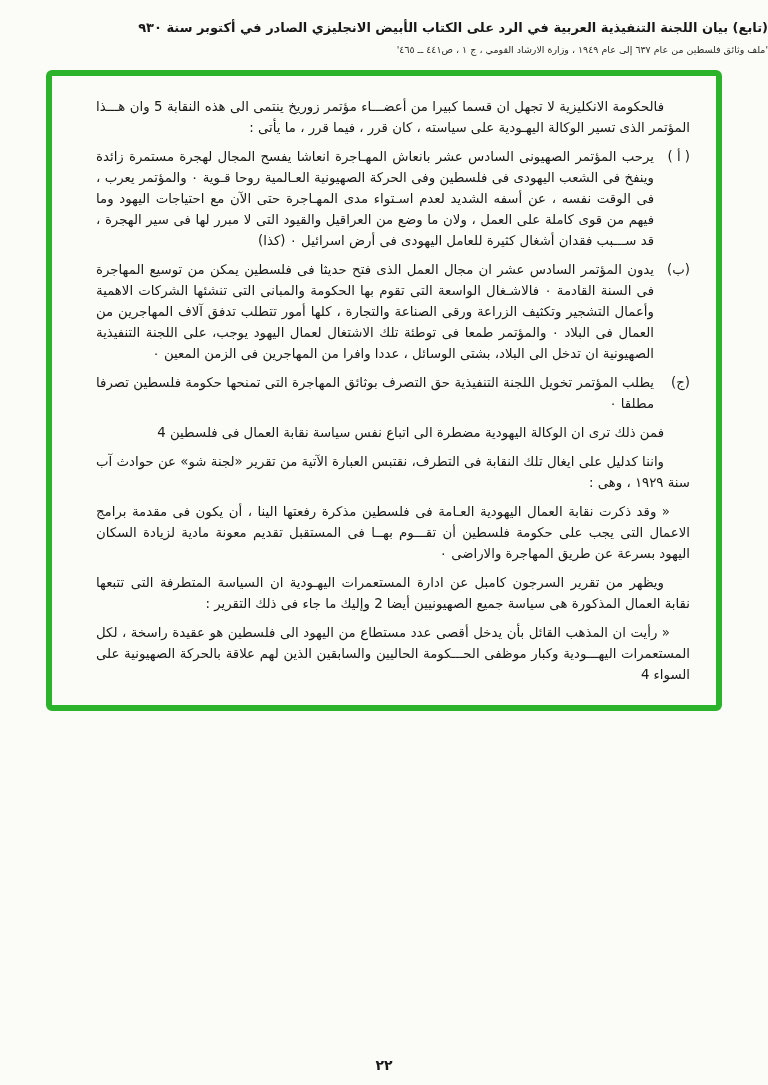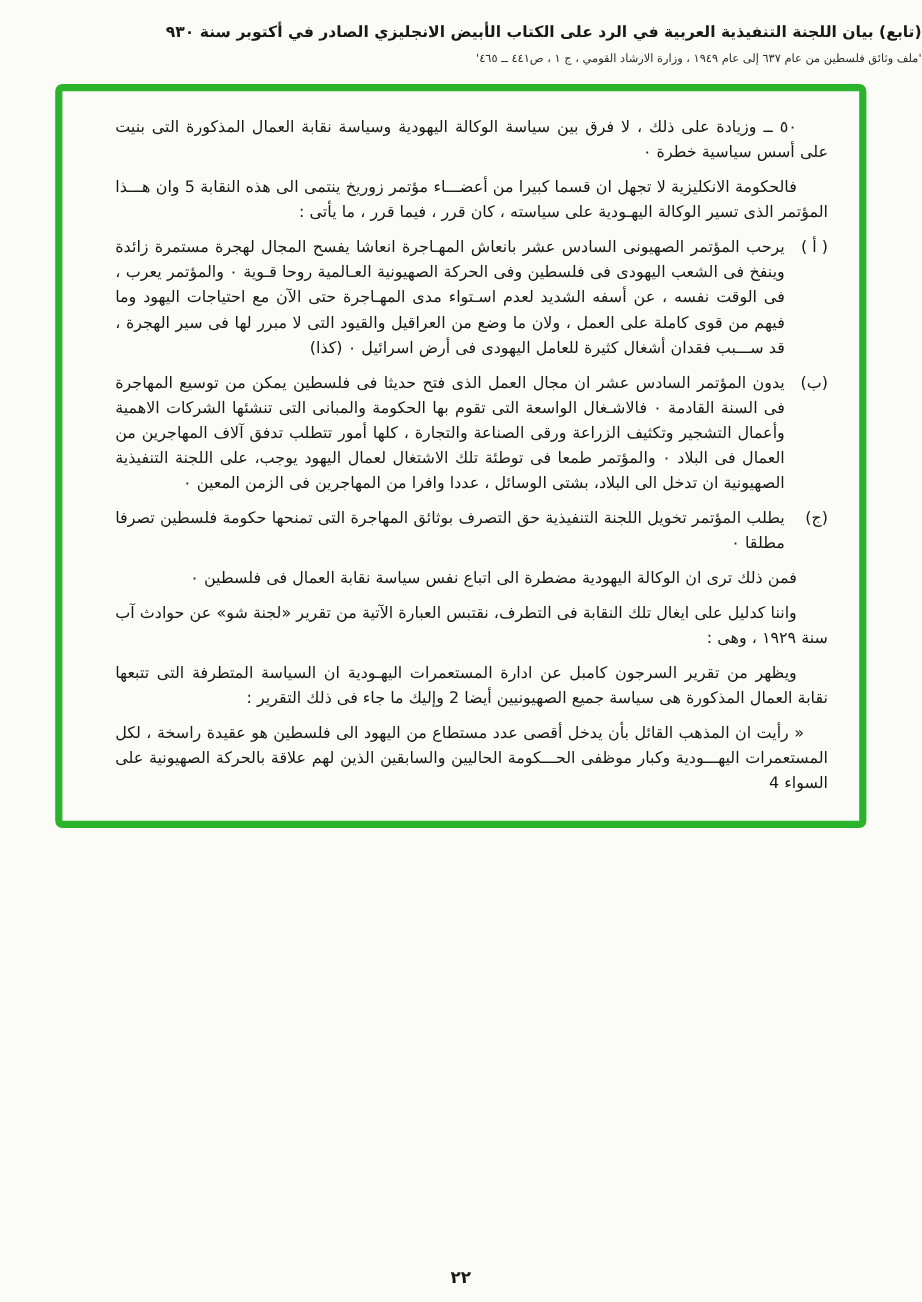--- a/index.html
+++ b/index.html
@@ -82,43 +82,43 @@
 
 <div>
 
   <header class="page-header">
     <div class="header-line1">(تابع) بيان اللجنة التنفيذية العربية في الرد على الكتاب الأبيض الانجليزي الصادر في أكتوبر سنة ٩٣٠</div>
     <div class="header-line2">'ملف وثائق فلسطين من عام ٦٣٧ إلى عام ١٩٤٩ ، وزارة الارشاد القومي ، ج ١ ، ص٤٤١ ــ ٤٦٥'</div>
   </header>
 
   <main class="text-frame" style="border-color: rgb(44, 179, 44);">
 
-    <p class="para">٥٠ ــ وزيادة على ذلك ، لا فرق بين سياسة الوكالة اليهودية وسياسة نقابة العمال المذكورة التى بنيت على أسس سياسية خطرة ٠</p>
 
     <p class="para">فالحكومة الانكليزية لا تجهل ان قسما كبيرا من أعضـــاء مؤتمر زوريخ ينتمى الى هذه النقابة 5 وان هـــذا المؤتمر الذى تسير الوكالة اليهـودية على سياسته ، كان قرر ، فيما قرر ، ما يأتى :</p>
 
     <div class="list-item">
       <span class="marker">( أ )</span>
       <p class="item-text">يرحب المؤتمر الصهيونى السادس عشر بانعاش المهـاجرة انعاشا يفسح المجال لهجرة مستمرة زائدة وينفخ فى الشعب اليهودى فى فلسطين وفى الحركة الصهيونية العـالمية روحا قـوية ٠ والمؤتمر يعرب ، فى الوقت نفسه ، عن أسفه الشديد لعدم اسـتواء مدى المهـاجرة حتى الآن مع احتياجات اليهود وما فيهم من قوى كاملة على العمل ، ولان ما وضع من العراقيل والقيود التى لا مبرر لها فى سير الهجرة ، قد ســـبب فقدان أشغال كثيرة للعامل اليهودى فى أرض اسرائيل ٠ (كذا)</p>
     </div>
 
     <div class="list-item">
       <span class="marker">(ب)</span>
       <p class="item-text">يدون المؤتمر السادس عشر ان مجال العمل الذى فتح حديثا فى فلسطين يمكن من توسيع المهاجرة فى السنة القادمة ٠ فالاشـغال الواسعة التى تقوم بها الحكومة والمبانى التى تنشئها الشركات الاهمية وأعمال التشجير وتكثيف الزراعة ورقى الصناعة والتجارة ، كلها أمور تتطلب تدفق آلاف المهاجرين من العمال فى البلاد ٠ والمؤتمر طمعا فى توطئة تلك الاشتغال لعمال اليهود يوجب، على اللجنة التنفيذية الصهيونية ان تدخل الى البلاد، بشتى الوسائل ، عددا وافرا من المهاجرين فى الزمن المعين ٠</p>
     </div>
 
     <div class="list-item">
       <span class="marker">(ج)</span>
       <p class="item-text">يطلب المؤتمر تخويل اللجنة التنفيذية حق التصرف بوثائق المهاجرة التى تمنحها حكومة فلسطين تصرفا مطلقا ٠</p>
     </div>
 
-    <p class="para">فمن ذلك ترى ان الوكالة اليهودية مضطرة الى اتباع نفس سياسة نقابة العمال فى فلسطين ٠</p>
+    <p class="para">فمن ذلك ترى ان الوكالة اليهودية مضطرة الى اتباع نفس سياسة نقابة العمال فى فلسطين 4</p>
 
     <p class="para">واننا كدليل على ايغال تلك النقابة فى التطرف، نقتبس العبارة الآتية من تقرير «لجنة شو» عن حوادث آب سنة ١٩٢٩ ، وهى :</p>
 
+    <p class="para quote">« وقد ذكرت نقابة العمال اليهودية العـامة فى فلسطين مذكرة رفعتها الينا ، أن يكون فى مقدمة برامج الاعمال التى يجب على حكومة فلسطين أن تقـــوم بهــا فى المستقبل تقديم معونة مادية لزيادة السكان اليهود بسرعة عن طريق المهاجرة والاراضى ٠</p>
 
     <p class="para">ويظهر من تقرير السرجون كامبل عن ادارة المستعمرات اليهـودية ان السياسة المتطرفة التى تتبعها نقابة العمال المذكورة هى سياسة جميع الصهيونيين أيضا 2 وإليك ما جاء فى ذلك التقرير :</p>
 
     <p class="para quote">« رأيت ان المذهب القائل بأن يدخل أقصى عدد مستطاع من اليهود الى فلسطين هو عقيدة راسخة ، لكل المستعمرات اليهـــودية وكبار موظفى الحـــكومة الحاليين والسابقين الذين لهم علاقة بالحركة الصهيونية على السواء 4</p>
 
   </main>
 
   <footer class="page-footer">
     <div class="page-number">٢٢</div>
   </footer>

